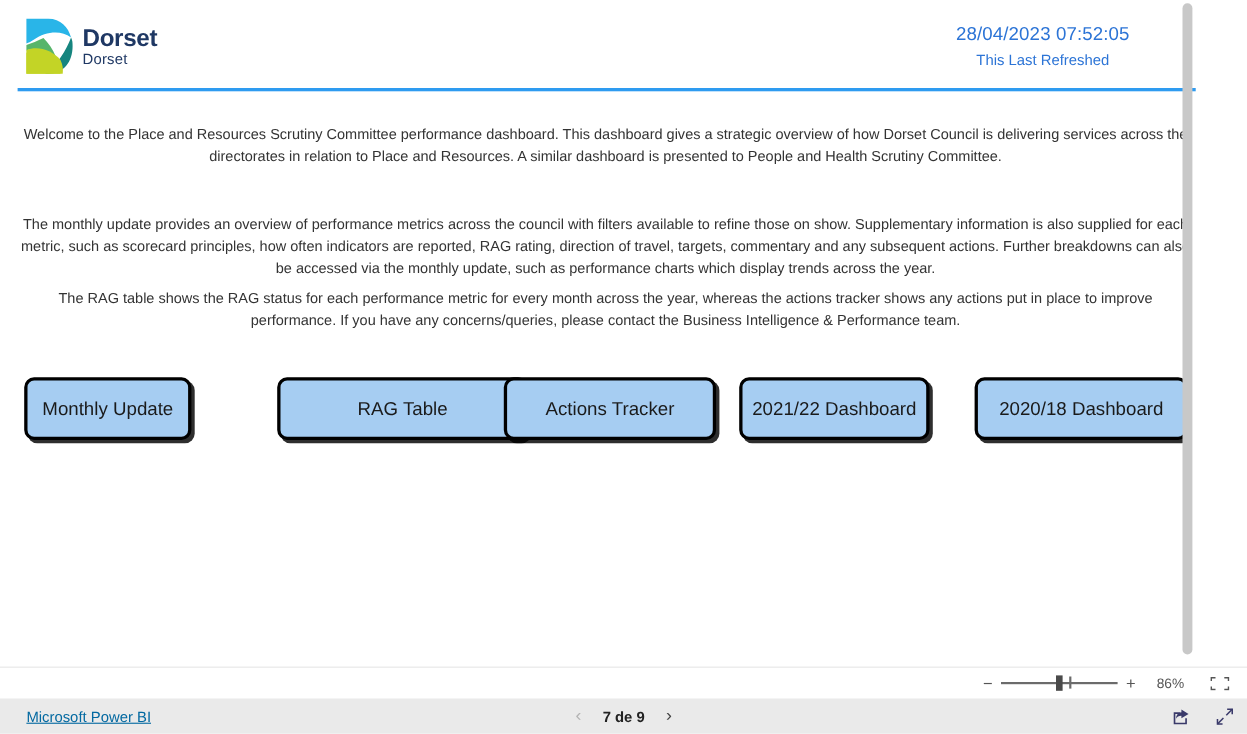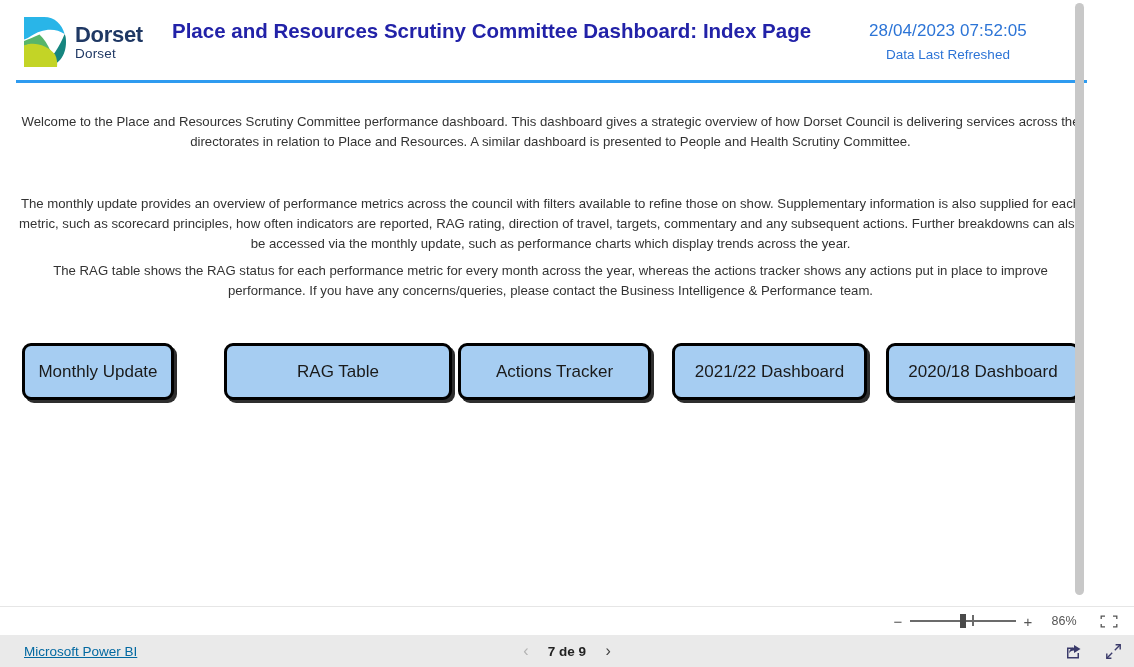--- a/index.html
+++ b/index.html
@@ -131,23 +131,23 @@
     box-shadow: 3px 3px 0 rgba(0,0,0,0.82);
     display: flex;
     align-items: center;
     justify-content: center;
     color: #1a1a1a;
     font-size: 17px;
     cursor: pointer;
     user-select: none;
   }
   .btn-1 { left: 22px;  width: 152px; }
-  .btn-2 { left: 224px; width: 228px; }
+  .btn-2 { left: 252px; width: 228px; }
   .btn-3 { left: 458px; width: 193px; }
-  .btn-4 { left: 672px; width: 195px; }
+  .btn-4 { left: 672px; width: 173px; }
   .btn-5 { left: 886px; width: 194px; }
 
   
   .v-scrollbar {
     position: absolute;
     right: 6px;
     top: 0;
     width: 28px;
     height: 606px;
   }
@@ -307,25 +307,24 @@
           <path d="M2 33 C11 29.6 22 32.5 30 39 C32 42.6 33 47 33 52 H22 H2 Z" fill="#c3d426"></path>
           <path d="M2 30.5 C12 26.5 25 30 33 39.5 C35 43.5 35.5 48 35 52 H22 H2 Z" fill="#c3d426"></path>
         </svg>
       </span>
       <span class="logo-text">
         <span class="logo-dorset">Dorset</span>
         <span class="logo-council">Dorset</span>
       </span>
     </div>
 
-    <div class="report-title">Place and Resources Scrutiny Committee Dashboard: Index Page</div>
 
     <div class="refresh-block">
       <div class="refresh-time">28/04/2023 07:52:05</div>
-      <div class="refresh-label">Data Last Refreshed</div>
+      <div class="refresh-label">This Last Refreshed</div>
     </div>
 
     <div class="header-rule"></div>
   </div>
 
   <div class="body-text p1">Welcome to the Place and Resources Scrutiny Committee performance dashboard. This dashboard gives a strategic overview of how Dorset Council is delivering services across the directorates in relation to Place and Resources. A similar dashboard is presented to People and Health Scrutiny Committee.</div>
   <div class="body-text p3">The monthly update provides an overview of performance metrics across the council with filters available to refine those on show. Supplementary information is also supplied for each metric, such as scorecard principles, how often indicators are reported, RAG rating, direction of travel, targets, commentary and any subsequent actions. Further breakdowns can also be accessed via the monthly update, such as performance charts which display trends across the year.</div>
   <div class="body-text p4">The RAG table shows the RAG status for each performance metric for every month across the year, whereas the actions tracker shows any actions put in place to improve performance. If you have any concerns/queries, please contact the Business Intelligence &amp; Performance team.</div>
 
   <div class="button-row">

